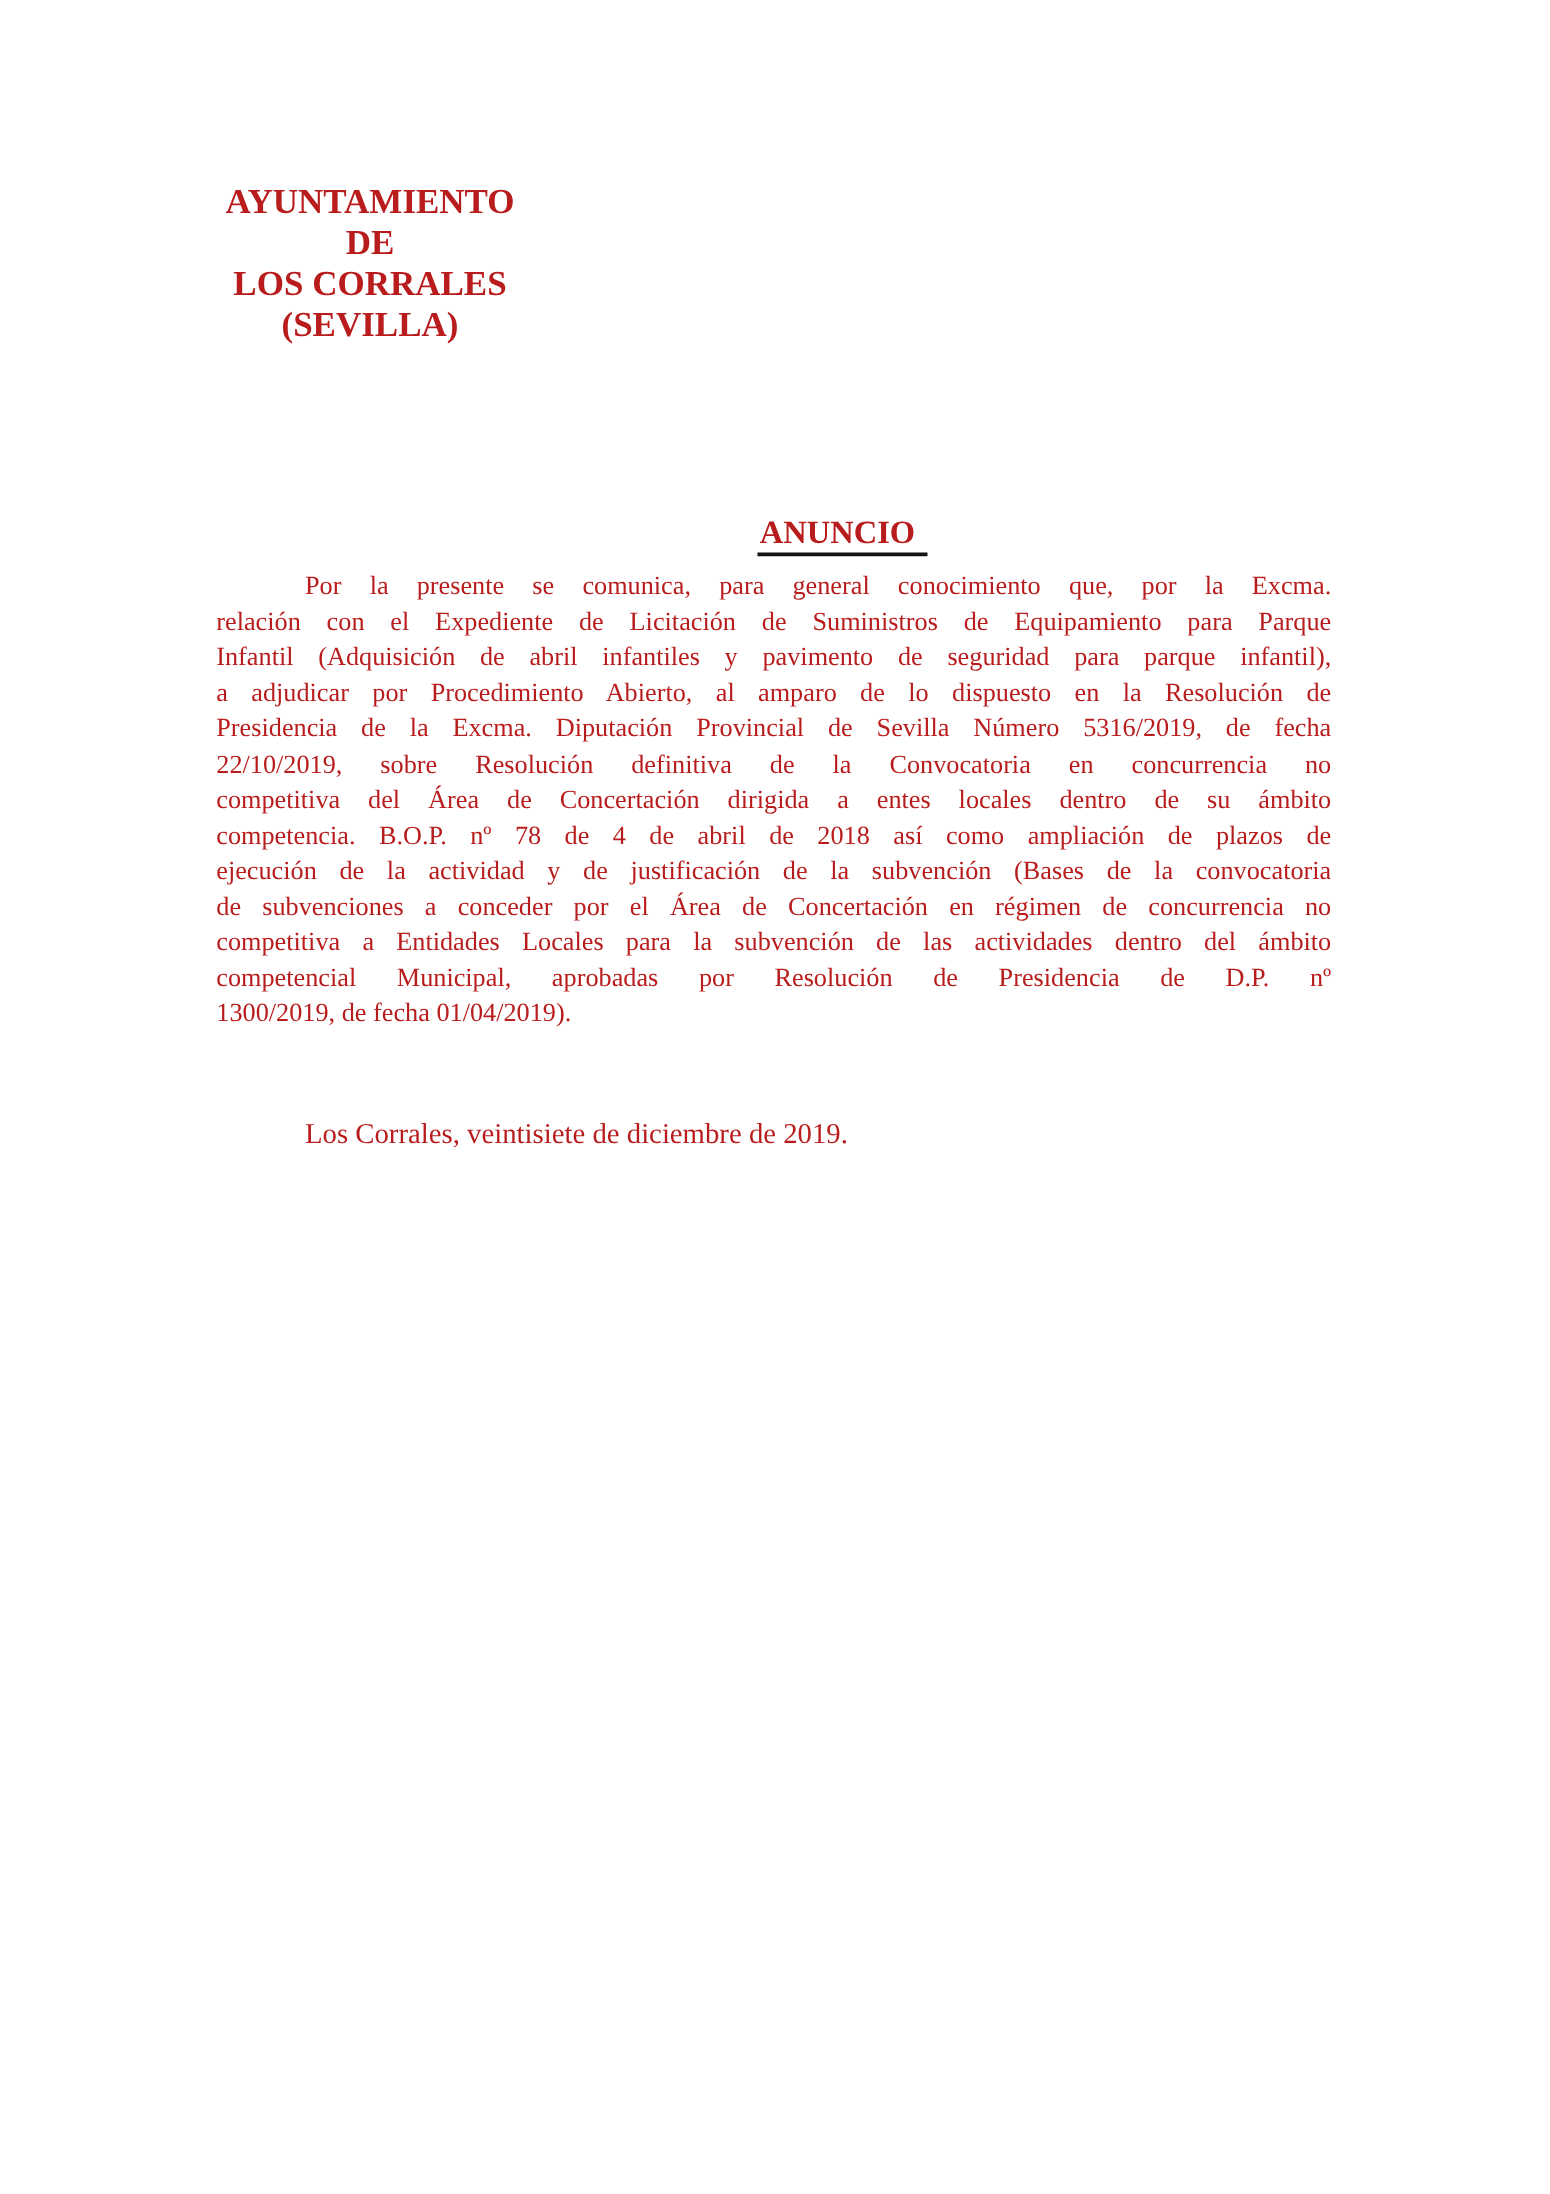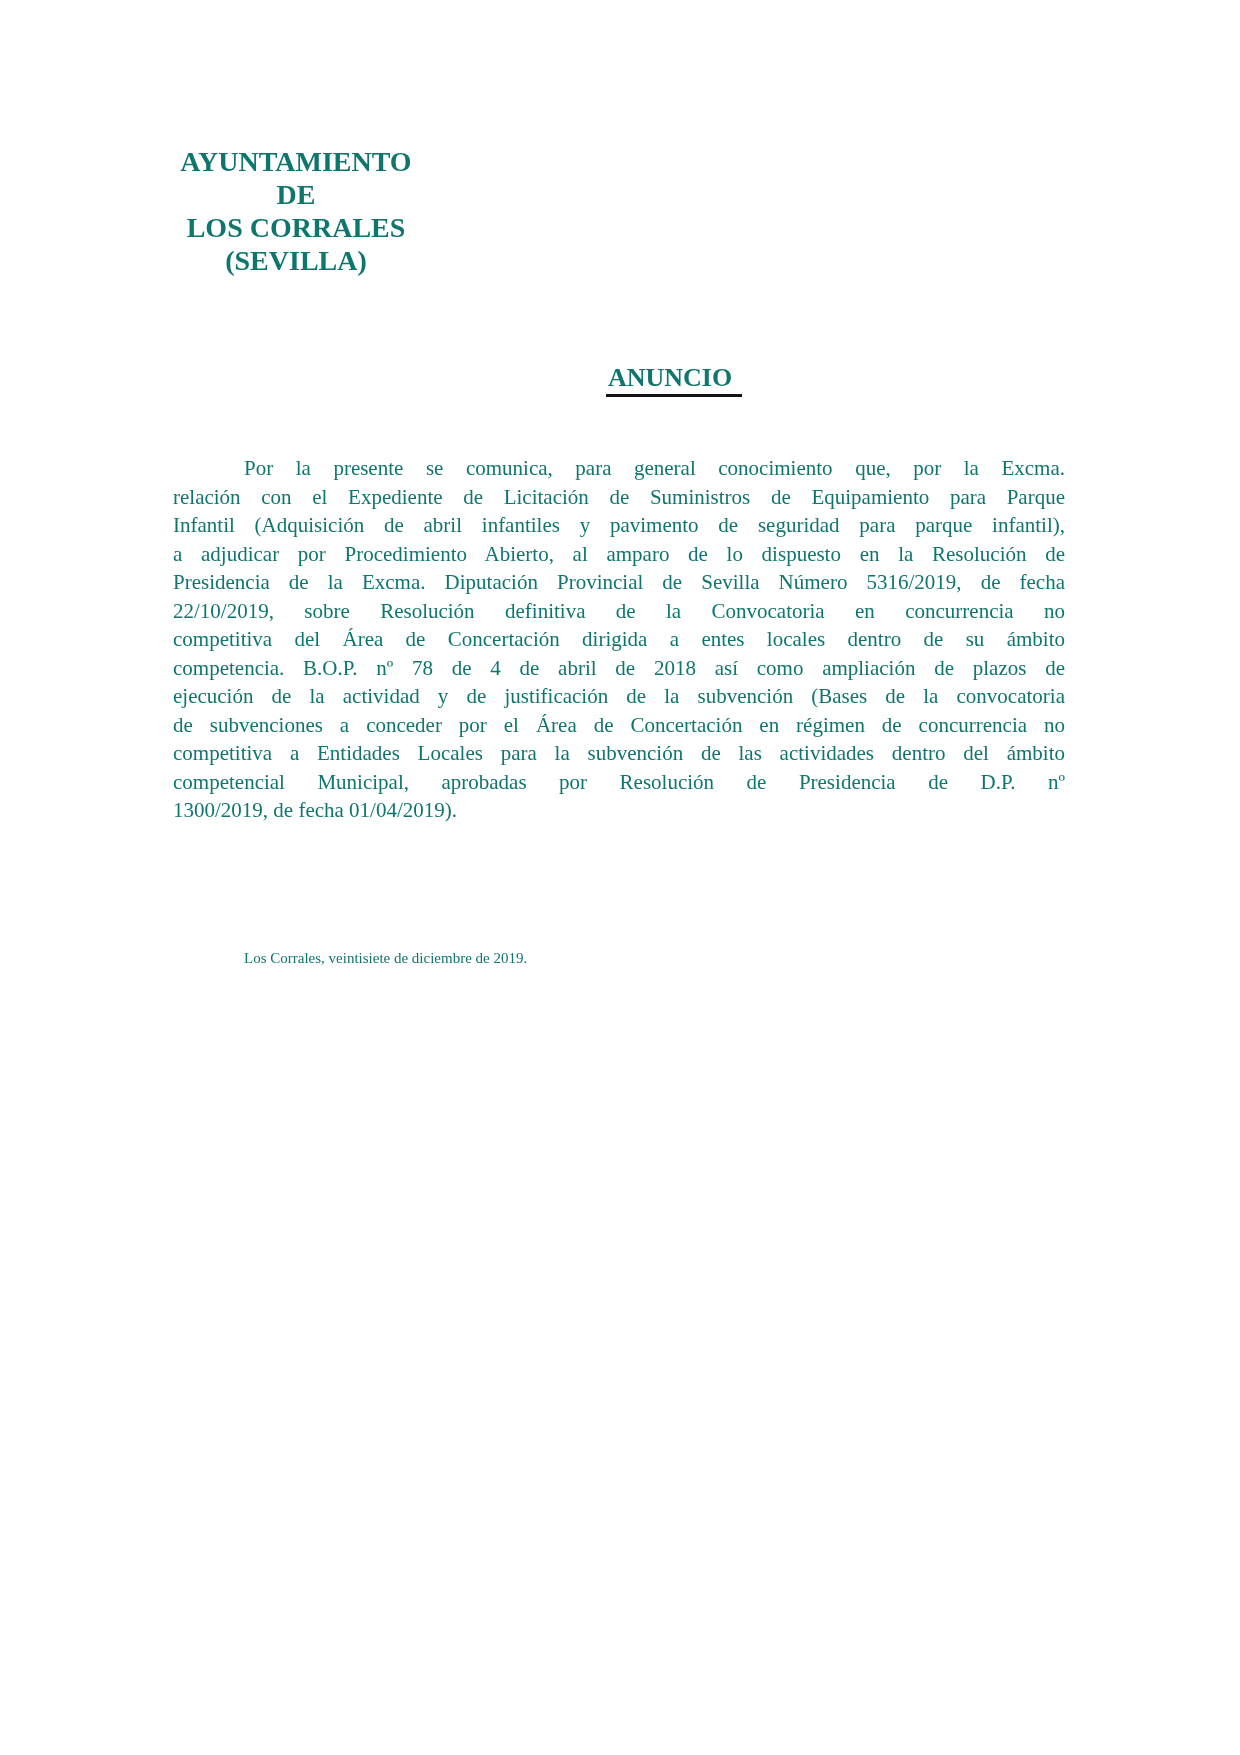--- a/index.html
+++ b/index.html
@@ -6,21 +6,21 @@
     margin: 0;
     padding: 0;
     background: #ffffff;
   }
   .page {
     position: relative;
     width: 1240px;
     height: 1755px;
     background: #ffffff;
     font-family: "Liberation Serif", "DejaVu Serif", serif;
-    color: #0f766e;
+    color: #b91c1c;
     overflow: hidden;
   }
   .letterhead {
     position: absolute;
     left: 160px;
     top: 145px;
     width: 272px;
     text-align: center;
     font-weight: bold;
     font-size: 28px;
@@ -34,20 +34,21 @@
     width: 1240px;
     text-align: center;
   }
   .title {
     display: inline-block;
     font-weight: bold;
     font-size: 26px;
     line-height: 28px;
     border-bottom: 3px solid #141414;
     padding: 0 10px 2px 2px;
+    margin-top: 48px;
   }
   .paragraph {
     position: absolute;
     left: 173px;
     top: 438px;
     width: 892px;
     font-size: 21px;
   }
   .paragraph .line {
     box-sizing: border-box;
@@ -62,25 +63,25 @@
   .paragraph .line:first-child {
     padding-left: 71px;   
     margin-top: 16px;
   }
   .paragraph div.line:last-of-type {
     text-align-last: left; 
   }
   .closing {
     position: absolute;
     left: 173px;
-    top: 944px;
+    top: 893px;
     width: 892px;
     box-sizing: border-box;
     padding-left: 71px;
-    font-size: 15px;
+    font-size: 23px;
     line-height: 28px;
   }
 </style>
 </head>
 <body>
 
 <div class="page">
 
   <div class="letterhead">
     <div>AYUNTAMIENTO</div>

